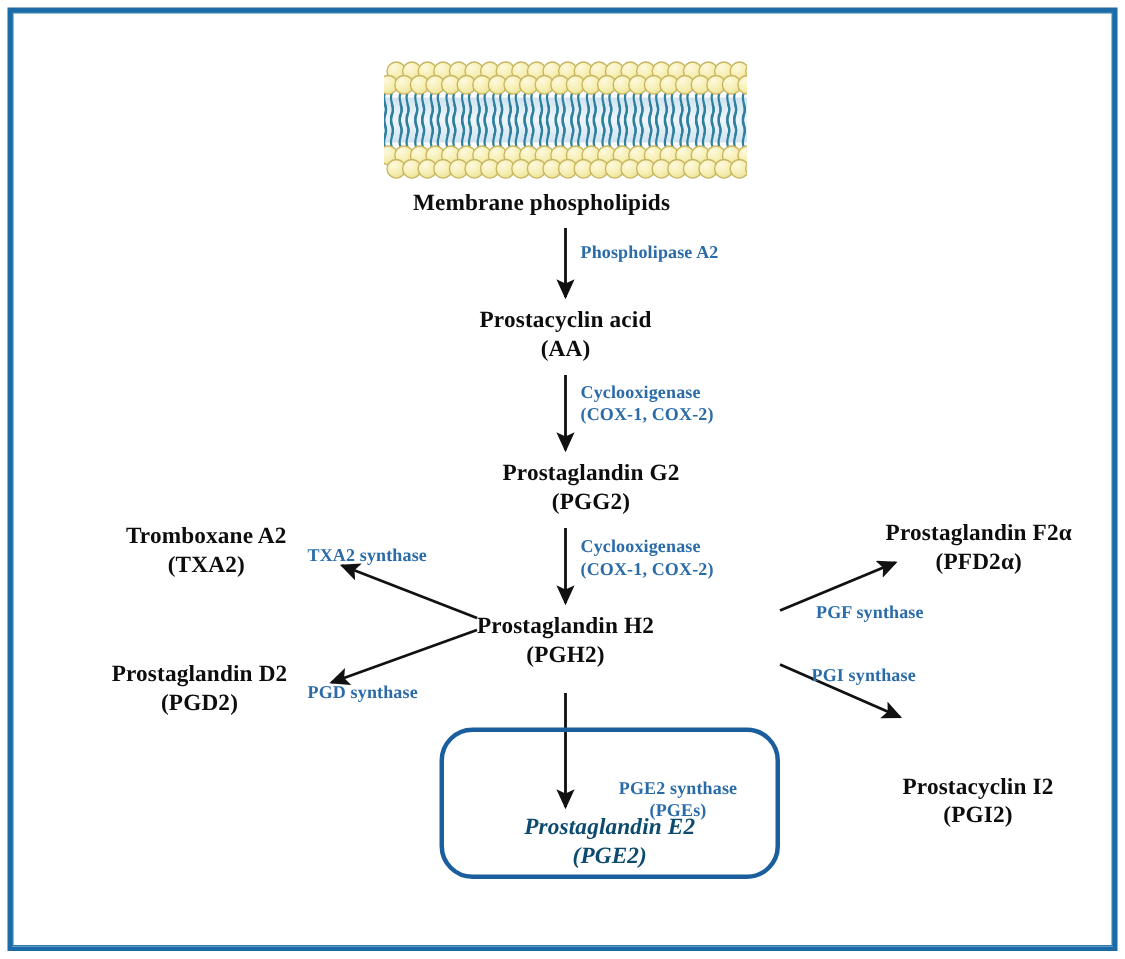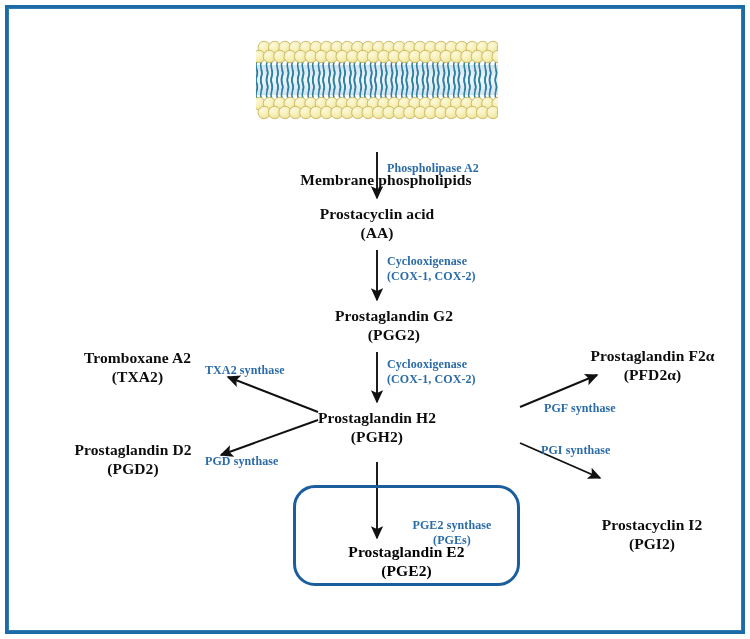--- a/index.html
+++ b/index.html
@@ -57,21 +57,21 @@
     position: absolute;
     color: #2a6ba8;
     font-weight: bold;
     font-size: 12px;
     line-height: 1.25;
     white-space: nowrap;
     letter-spacing: .1px;
   }
   .enzyme .l2 { display: block; text-align: center; }
 
-  .node.red { color: #000000; }
+  .node.red { color: #0c4a6e; font-style: italic; }
 
   
   #pge2-box {
     position: absolute;
     left: 293px;
     top: 485px;
     width: 227px;
     height: 101px;
     box-sizing: border-box;
     border: 3.5px solid #1b5e9e;
@@ -287,21 +287,21 @@
           <circle cx="205.79999999999998" cy="74.5" r="6.2" fill="url(#headGrad)" stroke="#c8b560" stroke-width="0.9"></circle>
           <circle cx="216.2" cy="74.5" r="6.2" fill="url(#headGrad)" stroke="#c8b560" stroke-width="0.9"></circle>
           <circle cx="226.6" cy="74.5" r="6.2" fill="url(#headGrad)" stroke="#c8b560" stroke-width="0.9"></circle>
           <circle cx="237" cy="74.5" r="6.2" fill="url(#headGrad)" stroke="#c8b560" stroke-width="0.9"></circle>
           <circle cx="247.4" cy="74.5" r="6.2" fill="url(#headGrad)" stroke="#c8b560" stroke-width="0.9"></circle>
           <circle cx="257.8" cy="74.5" r="6.2" fill="url(#headGrad)" stroke="#c8b560" stroke-width="0.9"></circle>
         </g>
     </svg>
   </div>
 
-  <div class="node" style="left:265px; top:126px; width:242px;margin-top:44px;">
+  <div class="node" style="left:240px; top:126px; width:242px;">
     <span>Membrane phospholipids</span>
   </div>
 
   <svg class="overlay">
     <defs>
       <marker id="ah" markerWidth="9" markerHeight="9" refX="6.2" refY="3.2" orient="auto" markerUnits="strokeWidth">
         <path d="M0,0 L7,3.2 L0,6.4 L1.5,3.2 z" fill="#111111"></path>
       </marker>
     </defs>
 

